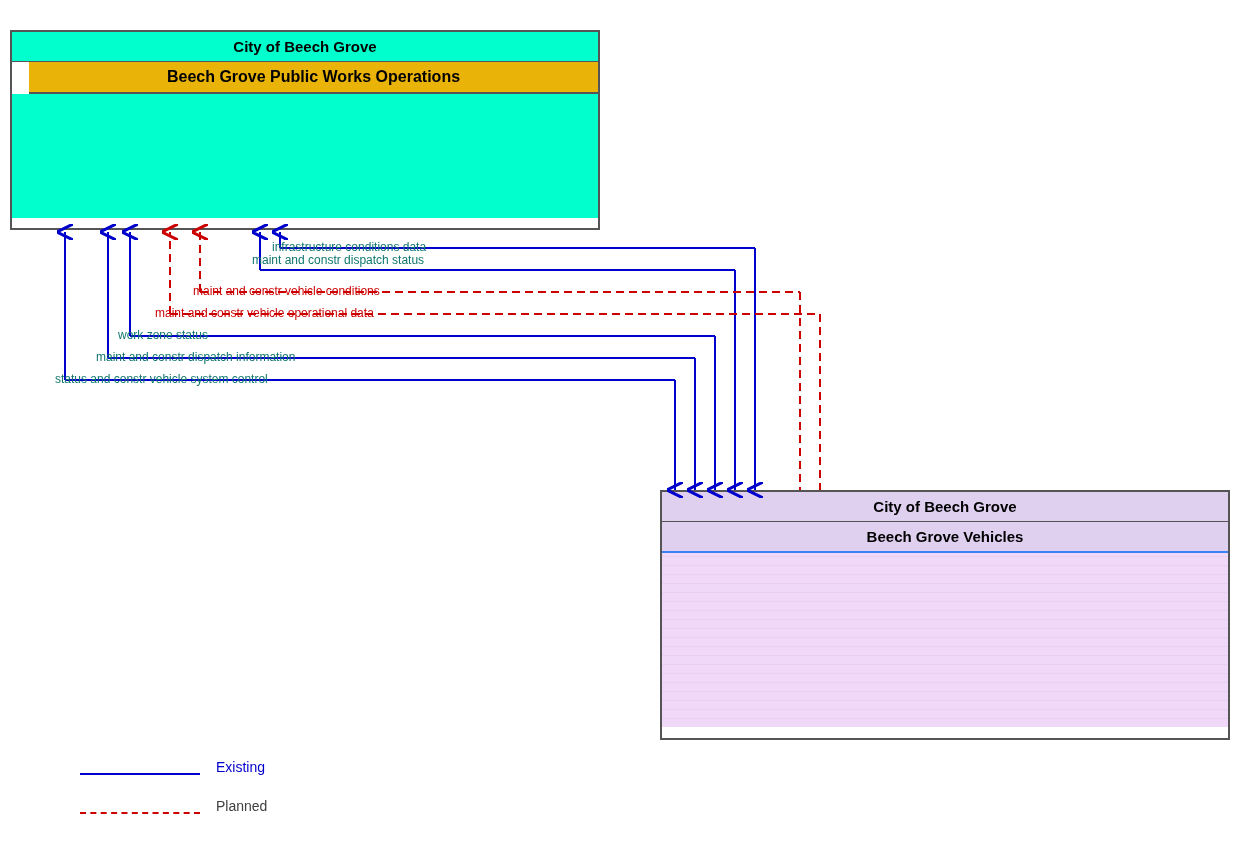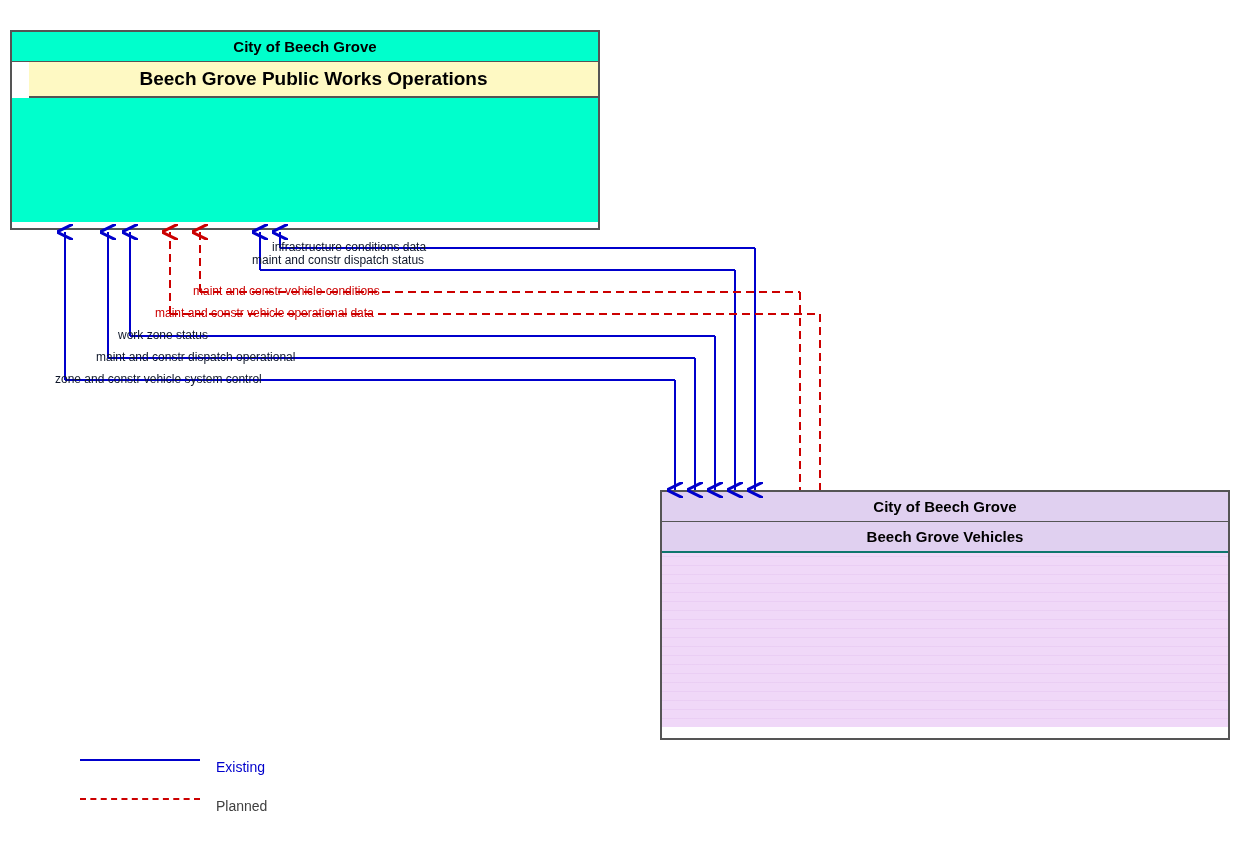--- a/index.html
+++ b/index.html
@@ -30,26 +30,26 @@
     }
     .box-left-header-top {
       background: #00ffcc;
       border-bottom: 1px solid #555;
       text-align: center;
       padding: 6px 4px;
       font-weight: bold;
       font-size: 15px;
     }
     .box-left-header-bottom {
-      background: #fef9c3;
+      background: #eab308;
       border-bottom: 2px solid #555;
       text-align: center;
       padding: 6px 4px;
       font-weight: bold;
-      font-size: 19px;
+      font-size: 16px;
       margin-left: 17px;
     }
     .box-left-body {
       background: #00ffcc;
       height: calc(100% - 72px);
     }
 
     
     .box-right {
       position: absolute;
@@ -62,21 +62,21 @@
     .box-right-header-top {
       background: #e0d0f0;
       border-bottom: 1px solid #555;
       text-align: center;
       padding: 6px 4px;
       font-weight: bold;
       font-size: 15px;
     }
     .box-right-header-bottom {
       background: #e0d0f0;
-      border-bottom: 2px solid #0f766e;
+      border-bottom: 2px solid #3b82f6;
       text-align: center;
       padding: 6px 4px;
       font-weight: bold;
       font-size: 15px;
     }
     .box-right-body {
       background: #f0d8f8;
       background-image: repeating-linear-gradient(
         0deg,
         transparent,
@@ -96,32 +96,32 @@
       height: 866px;
       pointer-events: none;
     }
 
     
     .flow-label {
       position: absolute;
       font-size: 12px;
       white-space: nowrap;
     }
-    .flow-label.blue { color: #0f172a; }
+    .flow-label.blue { color: #0f766e; }
     .flow-label.red { color: #cc0000; }
 
     
     .legend {
       position: absolute;
       bottom: 40px;
       left: 80px;
     }
     .legend-item {
       display: flex;
-      align-items: flex-start;
+      align-items: flex-end;
       margin-bottom: 12px;
       margin-top: 23px;
     }
     .legend-line {
       width: 120px;
       height: 2px;
       margin-right: 16px;
     }
     .legend-line.solid-blue {
       background: #0000cc;
@@ -194,22 +194,22 @@
     <line x1="65" y1="380" x2="675" y2="380" stroke="#0000cc" stroke-width="2"></line>
     <line x1="675" y1="380" x2="675" y2="490" stroke="#0000cc" stroke-width="2" marker-end="url(#arrow-blue-down)"></line>
 
   </svg>
 
   <div class="flow-label blue" style="top:240px; left:272px;">infrastructure conditions data</div>
   <div class="flow-label blue" style="top:253px; left:252px;">maint and constr dispatch status</div>
   <div class="flow-label red" style="top:284px; left:193px;">maint and constr vehicle conditions</div>
   <div class="flow-label red" style="top:306px; left:155px;">maint and constr vehicle operational data</div>
   <div class="flow-label blue" style="top:328px; left:118px;text-align:right;">work zone status</div>
-  <div class="flow-label blue" style="top:350px; left:96px;">maint and constr dispatch operational</div>
-  <div class="flow-label blue" style="top:372px; left:55px;">zone and constr vehicle system control</div>
+  <div class="flow-label blue" style="top:350px; left:96px;">maint and constr dispatch information</div>
+  <div class="flow-label blue" style="top:372px; left:55px;">status and constr vehicle system control</div>
 
   <div class="legend">
     <div class="legend-item">
       <div class="legend-line solid-blue"></div>
       <span class="legend-label blue">Existing</span>
     </div>
     <div class="legend-item">
       <div class="legend-line dashed-red"></div>
       <span class="legend-label red">Planned</span>
     </div>

